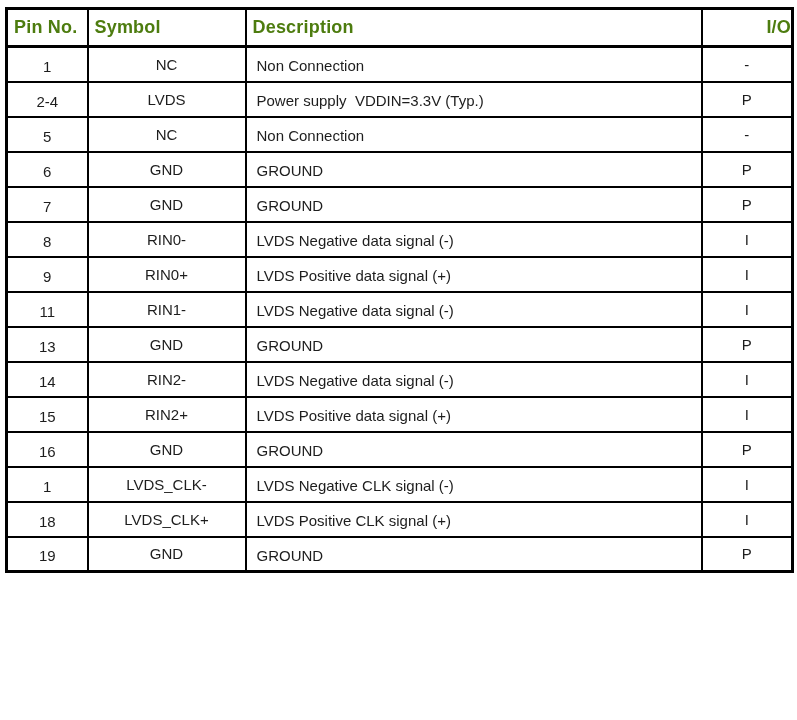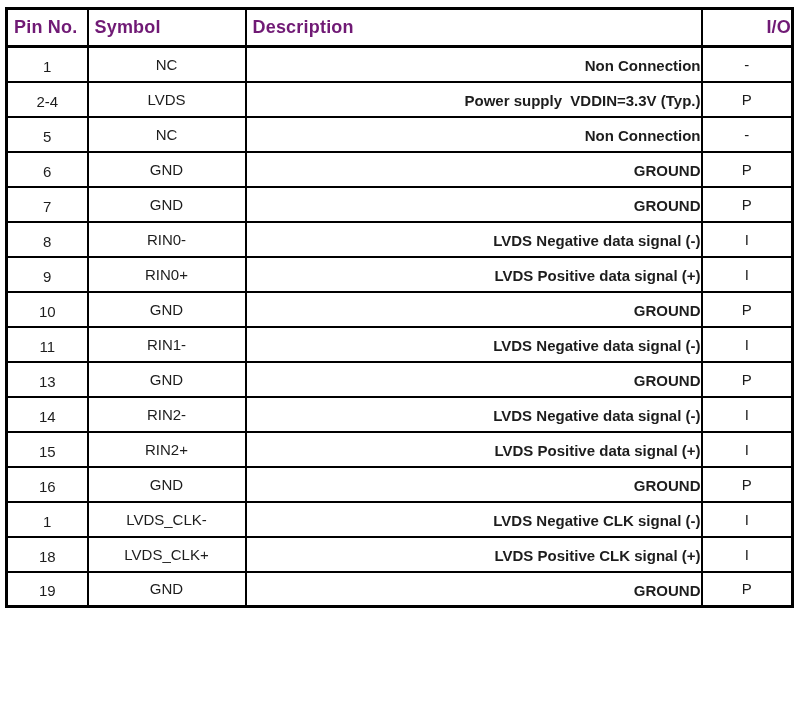--- a/index.html
+++ b/index.html
@@ -36,45 +36,44 @@
     overflow: hidden;
     vertical-align: middle;
   }
   thead tr {
     height: 38px;
   }
   thead th {
     border-bottom: 3px solid #000000;
     font-size: 18px;
     font-weight: bold;
-    color: #701a75;
+    color: #4d7c0f;
     text-align: left;
     padding: 0 0 0 6px;
     letter-spacing: 0.2px;
   }
   thead th.h-io {
     text-align: right;
     padding: 0;
   }
   tbody tr {
     height: 35px;
   }
   td {
     font-size: 15px;
     color: #1d1d1d;
     padding: 0;
   }
   td.cell-pin, td.cell-symbol, td.cell-io {
     text-align: center;
   }
   td.cell-description {
-    text-align: right;
+    text-align: left;
     padding-left: 10px;
     padding-top: 3px;
-    font-weight: bold;
   }
   td.cell-pin { padding-top: 4px; }
 </style>
 </head>
 <body>
 
 <div class="page">
   <table class="pin-table">
     <colgroup>
       <col class="c-pin">
@@ -127,26 +126,20 @@
           <td class="cell-description">LVDS Negative data signal (-)</td>
           <td class="cell-io">I</td>
         </tr>
         <tr>
           <td class="cell-pin">9</td>
           <td class="cell-symbol">RIN0+</td>
           <td class="cell-description">LVDS Positive data signal (+)</td>
           <td class="cell-io">I</td>
         </tr>
         <tr>
-          <td class="cell-pin">10</td>
-          <td class="cell-symbol">GND</td>
-          <td class="cell-description">GROUND</td>
-          <td class="cell-io">P</td>
-        </tr>
-        <tr>
           <td class="cell-pin">11</td>
           <td class="cell-symbol">RIN1-</td>
           <td class="cell-description">LVDS Negative data signal (-)</td>
           <td class="cell-io">I</td>
         </tr>
         <tr>
           <td class="cell-pin">13</td>
           <td class="cell-symbol">GND</td>
           <td class="cell-description">GROUND</td>
           <td class="cell-io">P</td>

